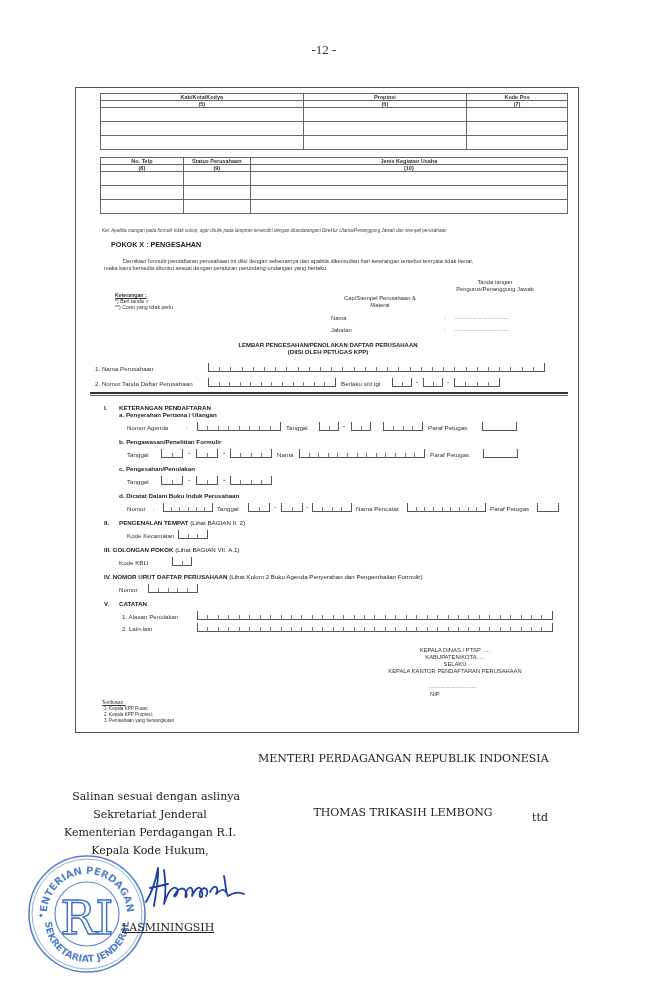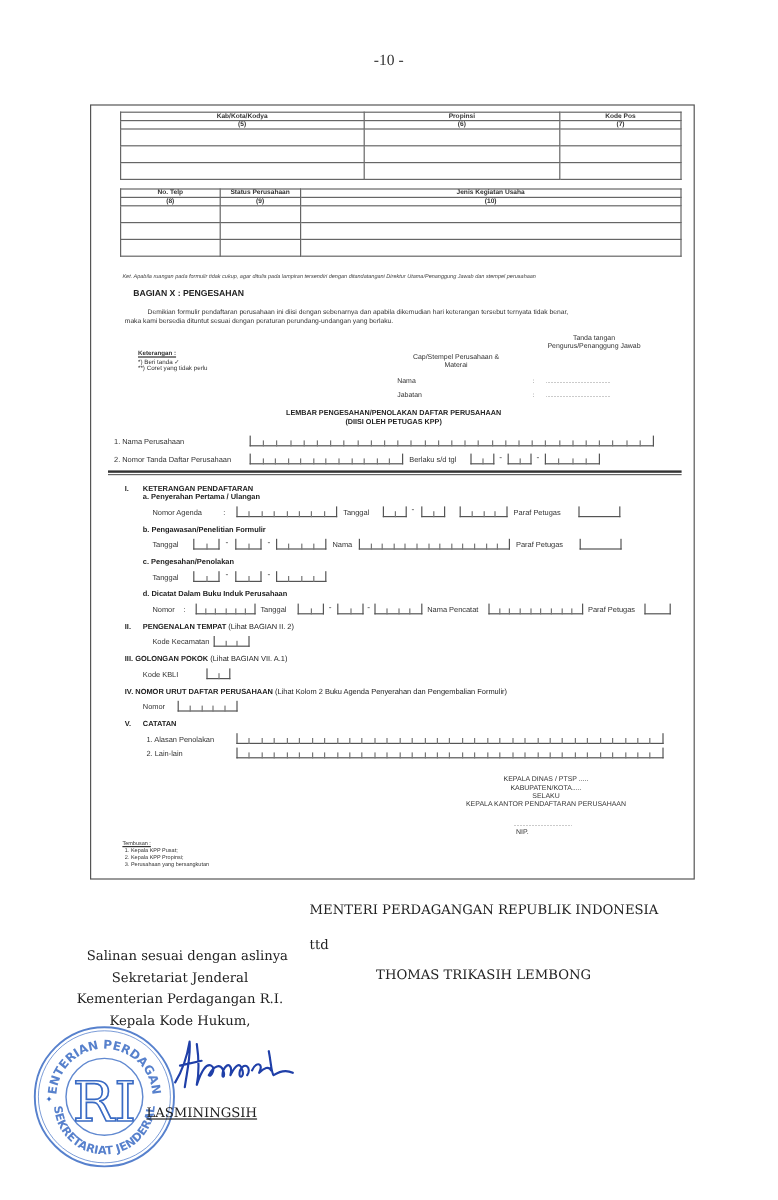--- a/index.html
+++ b/index.html
@@ -28,21 +28,21 @@
   .boxes::after { content: ""; border-left: 1px solid #555; height: 9px; }
   .dash { position: absolute; font-size: 7px; color: #333; }
 
   .thick-rule { left: 90px; top: 392px; width: 478px; height: 4px; border-top: 2.5px solid #333; border-bottom: 1px solid #666; }
 
   .sig-block { font-family: "DejaVu Serif", "Liberation Serif", serif; color: #222; font-size: 11px; }
 </style>
 </head>
 <body>
 
-<div class="abs page-num">-10 -</div>
+<div class="abs page-num">-12 -</div>
 
 <div class="abs frame"></div>
 
 <table class="grid" style="left:100px; top:93px; width:468px;">
   <colgroup>
       <col style="width:203px">
       <col style="width:164px">
       <col style="width:101px">
     </colgroup>
   <tbody>
@@ -104,21 +104,21 @@
   <tr class="r">
         <td></td>
         <td></td>
         <td></td>
       </tr>
 </tbody>
   </table>
 
 <div class="abs tiny-italic" style="left:102px; top:228px;">Ket.  Apabila ruangan pada formulir tidak cukup, agar ditulis pada lampiran tersendiri dengan ditandatangani Direktur Utama/Penanggung Jawab dan stempel perusahaan</div>
 
-<div class="abs bold" style="left:111px; top:240px; font-size:7.2px;">BAGIAN X : PENGESAHAN</div>
+<div class="abs bold" style="left:111px; top:240px; font-size:7.2px;">POKOK X : PENGESAHAN</div>
 <div class="abs small" style="left:123px; top:258px; font-size:5.6px;">Demikian formulir pendaftaran perusahaan ini diisi dengan sebenarnya dan apabila dikemudian hari keterangan tersebut ternyata tidak benar,</div>
 <div class="abs small" style="left:104px; top:265px; font-size:5.6px;">maka kami bersedia dituntut sesuai dengan peraturan perundang-undangan yang berlaku.</div>
 
 <div class="abs small" style="left:115px; top:292px; text-decoration:underline; font-weight:bold;">Keterangan :</div>
 <div class="abs small" style="left:115px; top:298px;">*) Beri tanda ✓</div>
 <div class="abs small" style="left:115px; top:304px;">**) Coret yang tidak perlu</div>
 
 <div class="abs small" style="left:440px; top:279px; width:110px; text-align:center; font-size:5.8px;">Tanda tangan</div>
 <div class="abs small" style="left:440px; top:286px; width:110px; text-align:center; font-size:5.8px;">Pengurus/Penanggung Jawab</div>
 <div class="abs small" style="left:330px; top:295px; width:100px; text-align:center; font-size:5.8px;">Cap/Stempel Perusahaan &amp;</div>
@@ -452,21 +452,21 @@
 <div class="abs small" style="left:375px; top:668px; width:160px; text-align:center; font-size:5.8px;">KEPALA KANTOR PENDAFTARAN PERUSAHAAN</div>
 <div class="abs small" style="left:428px; top:684px; font-size:4.5px;">.......................................</div>
 <div class="abs small" style="left:430px; top:691px; font-size:5.8px;">NIP.</div>
 
 <div class="abs" style="left:102px; top:700px; font-size:4.6px; color:#333; text-decoration:underline;">Tembusan :</div>
 <div class="abs" style="left:104px; top:706px; font-size:4.6px; color:#333;">1.  Kepala KPP Pusat;</div>
 <div class="abs" style="left:104px; top:712px; font-size:4.6px; color:#333;">2.  Kepala KPP Propinsi;</div>
 <div class="abs" style="left:104px; top:718px; font-size:4.6px; color:#333;">3.  Perusahaan yang bersangkutan</div>
 
 <div class="abs sig-block" style="left:258px; top:752px;">MENTERI PERDAGANGAN REPUBLIK INDONESIA</div>
-<div class="abs sig-block" style="left:258px; top:781px; width:290px; text-align:left;">ttd</div>
+<div class="abs sig-block" style="left:258px; top:811px; width:290px; text-align:right;">ttd</div>
 <div class="abs sig-block" style="left:258px; top:806px; width:290px; text-align:center;">THOMAS TRIKASIH LEMBONG</div>
 
 <div class="abs sig-block" style="left:60px; top:790px; width:180px; text-align:right;">Salinan sesuai dengan aslinya</div>
 <div class="abs sig-block" style="left:60px; top:808px; width:180px; text-align:center;">Sekretariat Jenderal</div>
 <div class="abs sig-block" style="left:60px; top:826px; width:180px; text-align:center;">Kementerian Perdagangan R.I.</div>
 <div class="abs sig-block" style="left:60px; top:844px; width:180px; text-align:center;">Kepala Kode Hukum,</div>
 
 <svg class="abs" style="left:25px; top:852px;" width="125" height="125" viewBox="0 0 125 125">
   <defs>
     <path id="arcTop" d="M 22 62 A 40 40 0 0 1 102 62"></path>

